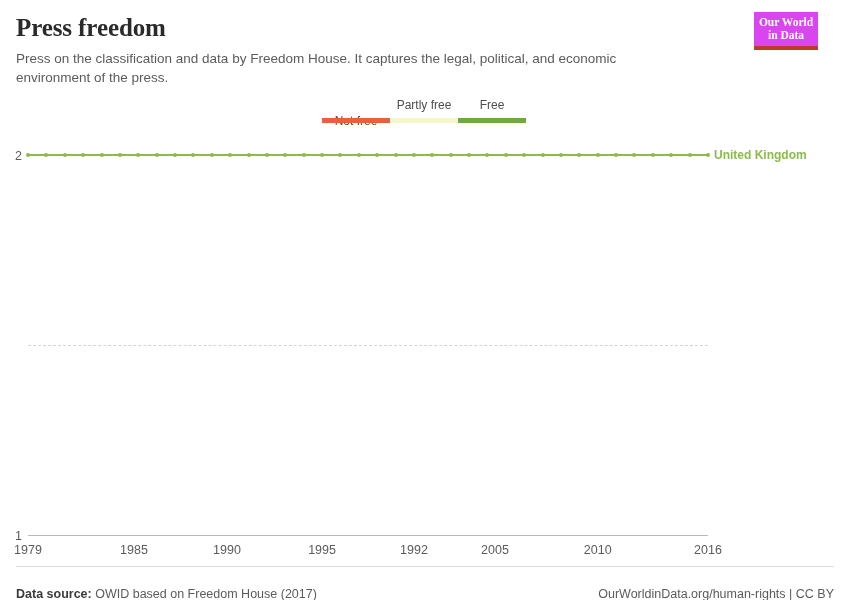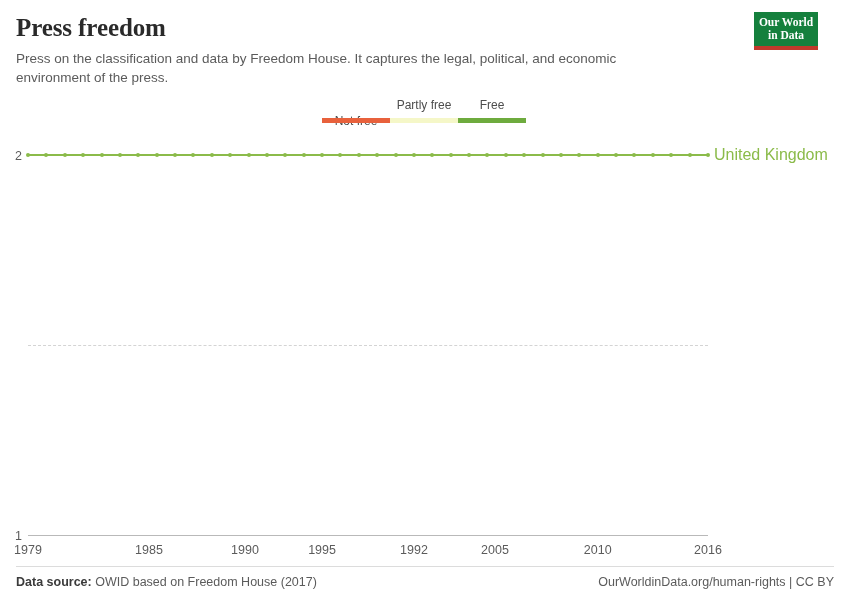--- a/index.html
+++ b/index.html
@@ -41,21 +41,21 @@
     color: #5b5b5b;
     margin: 7px 0 0 0;
     max-width: 670px;
   }
   .owid-logo {
     position: absolute;
     right: 16px;
     top: 12px;
     width: 64px;
     height: 38px;
-    background: #15803d;
+    background: #d946ef;
     color: #ffffff;
     font-family: "Liberation Serif", serif;
     font-weight: bold;
     font-size: 11.5px;
     line-height: 12.5px;
     text-align: center;
     padding-top: 4px;
     box-sizing: border-box;
     border-bottom: 4px solid #c0392b;
     margin-left: 31px;
@@ -140,22 +140,22 @@
   .point {
     position: absolute;
     width: 4px;
     height: 4px;
     border-radius: 50%;
     background: #8bbb4a;
     transform: translate(-50%, -50%);
   }
   .series-label {
     position: absolute;
-    font-size: 16px;
-    font-weight: normal;
+    font-size: 12px;
+    font-weight: bold;
     color: #8bbb4a;
     white-space: nowrap;
     transform: translateY(-50%);
   }
   .xtick {
     position: absolute;
     top: 8px;
     font-size: 12.5px;
     color: #5b5b5b;
     transform: translateX(-50%);
@@ -168,21 +168,21 @@
     width: 680px;
     height: 24px;
   }
   
   .footer {
     position: absolute;
     left: 16px;
     right: 16px;
     top: 566px;
     border-top: 1px solid #dcdcdc;
-    padding-top: 8px;
+    padding-top: 20px;
     display: flex;
     justify-content: space-between;
     font-size: 12.5px;
     color: #5b5b5b;
   }
   .footer b {
     color: #3b3b3b;
   }
   .footer-right {
     color: #5b5b5b;
@@ -296,22 +296,22 @@
         <div class="point" style="left: 588.108px; top: 0px; background: rgb(139, 187, 74);"></div>
         <div class="point" style="left: 606.486px; top: 0px; background: rgb(139, 187, 74);"></div>
         <div class="point" style="left: 624.865px; top: 0px; background: rgb(139, 187, 74);"></div>
         <div class="point" style="left: 643.243px; top: 0px; background: rgb(139, 187, 74);"></div>
         <div class="point" style="left: 661.622px; top: 0px; background: rgb(139, 187, 74);"></div>
         <div class="point" style="left: 680px; top: 0px; background: rgb(139, 187, 74);"></div>
         <div class="series-label" style="left: 686px; top: 0px; color: rgb(139, 187, 74);">United Kingdom</div>
       </div>
     <div class="x-axis-area" id="xaxis">
         <div class="xtick" style="left: 0px;">1979</div>
-        <div class="xtick" style="left: 121px;">1985</div>
-        <div class="xtick" style="left: 217px;">1990</div>
+        <div class="xtick" style="left: 106px;">1985</div>
+        <div class="xtick" style="left: 199px;">1990</div>
         <div class="xtick" style="left: 294.054px;">1995</div>
         <div class="xtick" style="left: 385.946px;">1992</div>
         <div class="xtick" style="left: 467px;">2005</div>
         <div class="xtick" style="left: 569.73px;">2010</div>
         <div class="xtick" style="left: 680px;">2016</div>
       </div>
   </div>
 
   <div class="footer">
     <div>

